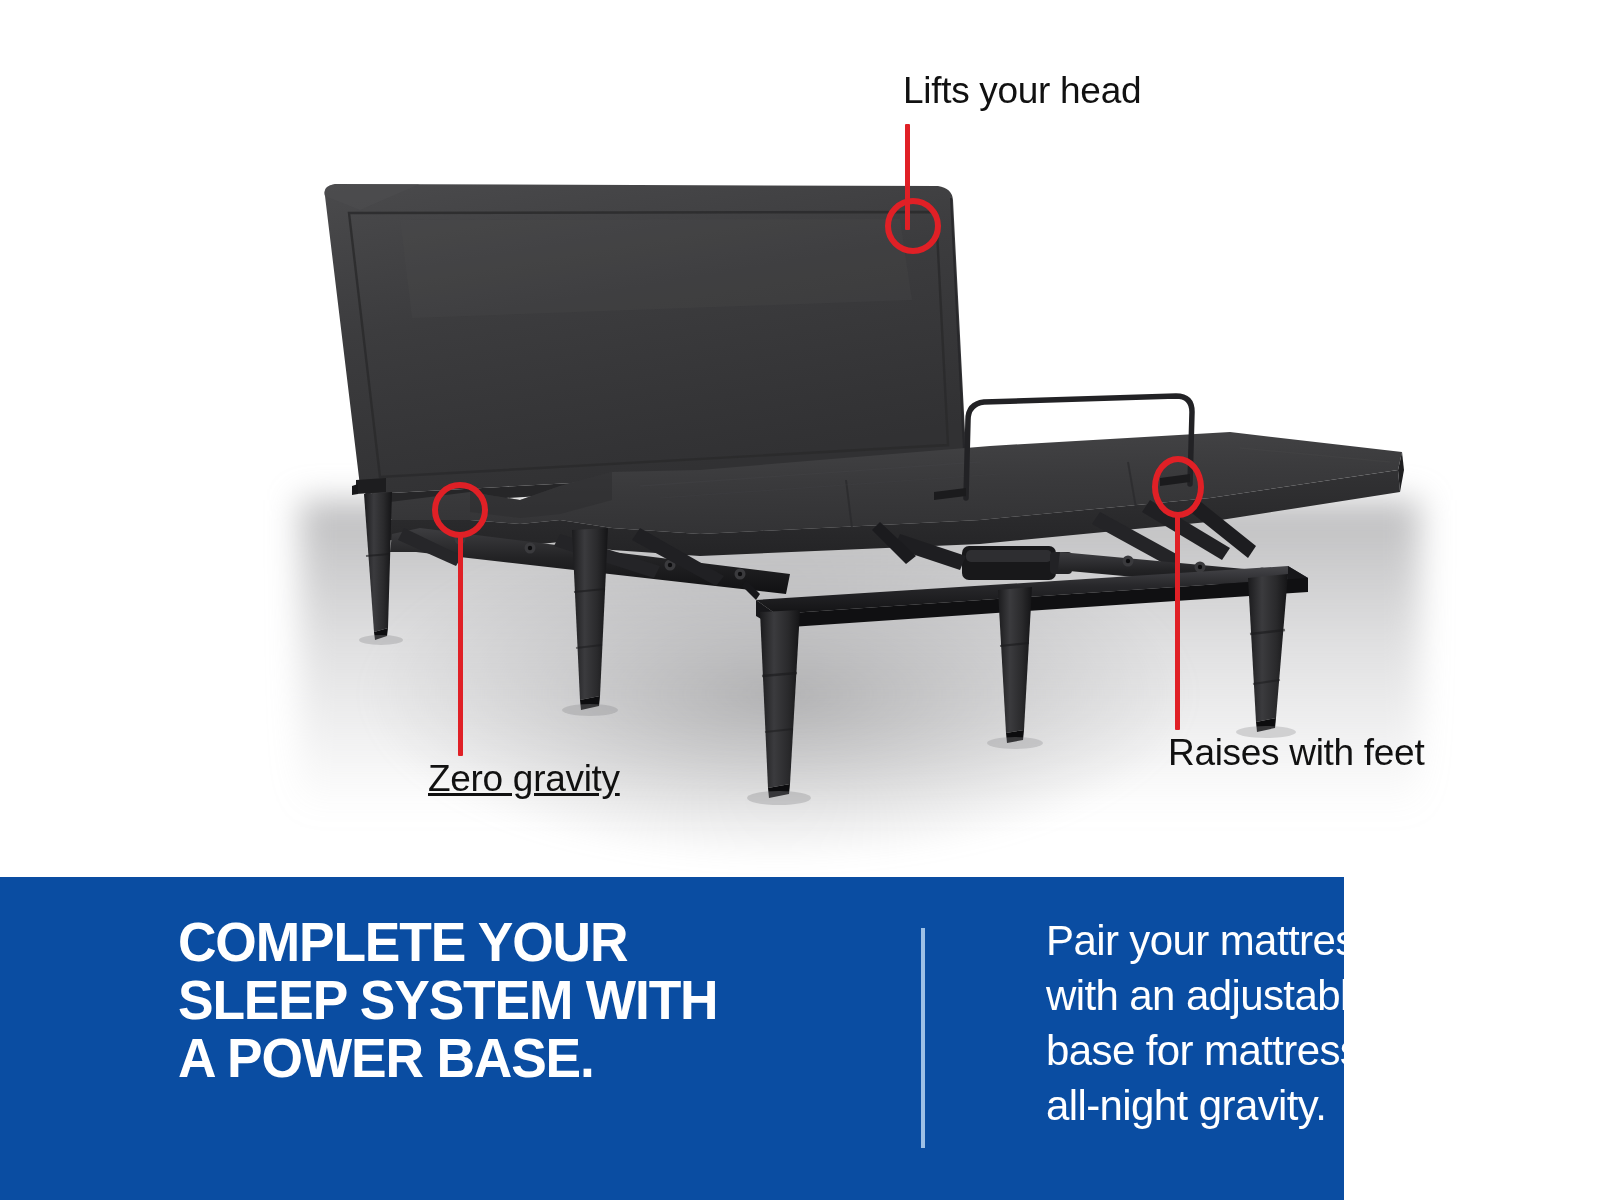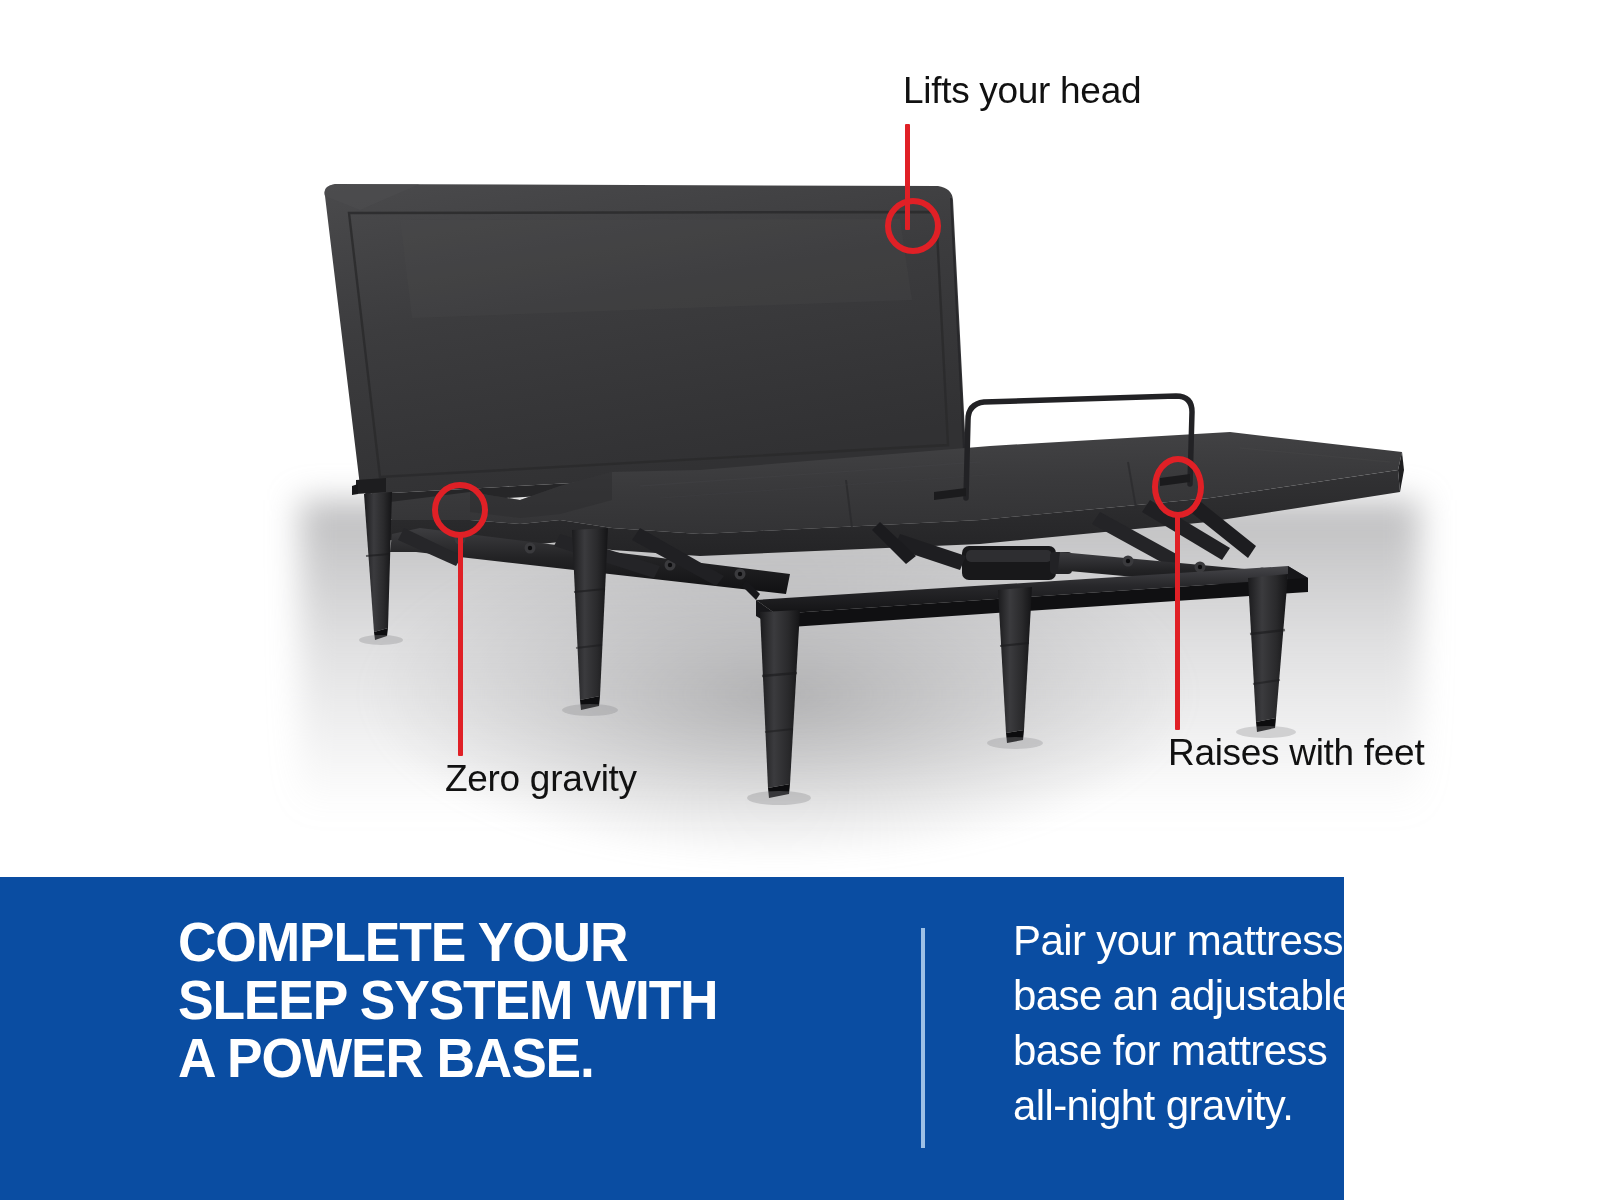--- a/index.html
+++ b/index.html
@@ -67,21 +67,21 @@
     letter-spacing:-1.2px;
     transform:scaleX(0.97);
     transform-origin:left center;
   }
   .headline div{white-space:nowrap;}
   .divider{
     position:absolute;left:921px;top:51px;width:4px;height:220px;
     background:#9dc0e6;
   }
   .subcopy{
-    position:absolute;left:1013px;top:36px;width:470px;
+    position:absolute;left:1046px;top:36px;width:470px;
     color:#ffffff;
     font-size:42px;
     line-height:55px;
     letter-spacing:-0.6px;
     font-family:"Liberation Sans", sans-serif;
   }
   .subcopy div{white-space:nowrap;}
 </style>
 </head>
 <body>
@@ -244,41 +244,41 @@
       <ellipse cx="1015" cy="743" rx="28" ry="6" fill="#8c8c8f" opacity="0.32"></ellipse>
       <ellipse cx="1266" cy="732" rx="30" ry="6" fill="#8c8c8f" opacity="0.32"></ellipse>
     </svg>
 
     <div class="callout-label" style="left:903px;top:70px;">Lifts your head</div>
     <div class="cline" style="left:905px;top:124px;height:106px;"></div>
     <div class="cring" style="left:885px;top:198px;width:56px;height:56px;"></div>
 
     <div class="cring" style="left:432px;top:482px;width:56px;height:56px;"></div>
     <div class="cline" style="left:458px;top:534px;height:222px;"></div>
-    <div class="callout-label" style="left:445px;top:758px;">Zero gravity</div>
+    <div class="callout-label" style="left:428px;top:758px;text-decoration:underline;">Zero gravity</div>
 
     <div class="cring" style="left:1152px;top:456px;width:52px;height:62px;border-radius:50%;"></div>
     <div class="cline" style="left:1175px;top:512px;height:218px;"></div>
     <div class="callout-label" style="left:1168px;top:732px;">Raises with feet</div>
   </div>
 
   <div class="banner">
     <div class="banner-inner">
 
       <div class="headline">
         <div>COMPLETE YOUR</div>
         <div>SLEEP SYSTEM WITH</div>
         <div>A POWER BASE.</div>
       </div>
 
       <div class="divider"></div>
 
       <div class="subcopy">
         <div>Pair your mattress</div>
-        <div>base an adjustable</div>
+        <div>with an adjustable</div>
         <div>base for mattress</div>
         <div>all-night gravity.</div>
       </div>
 
     </div>
   </div>
 
 </div>
 
 </body></html>

